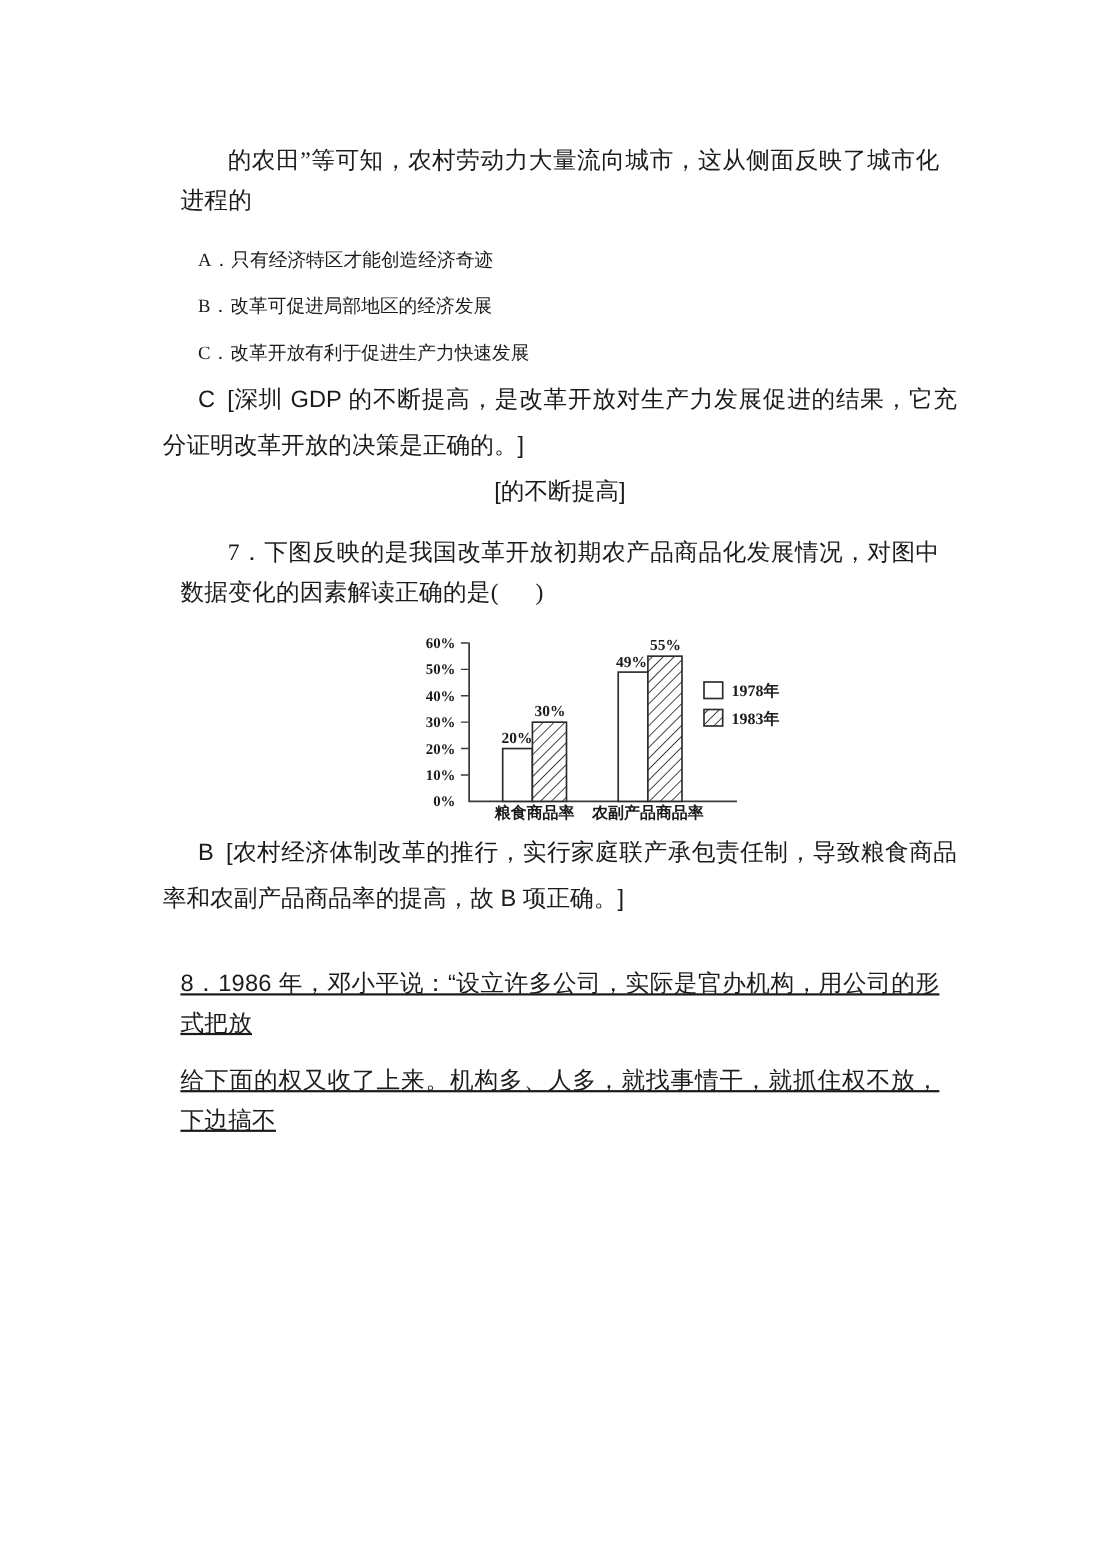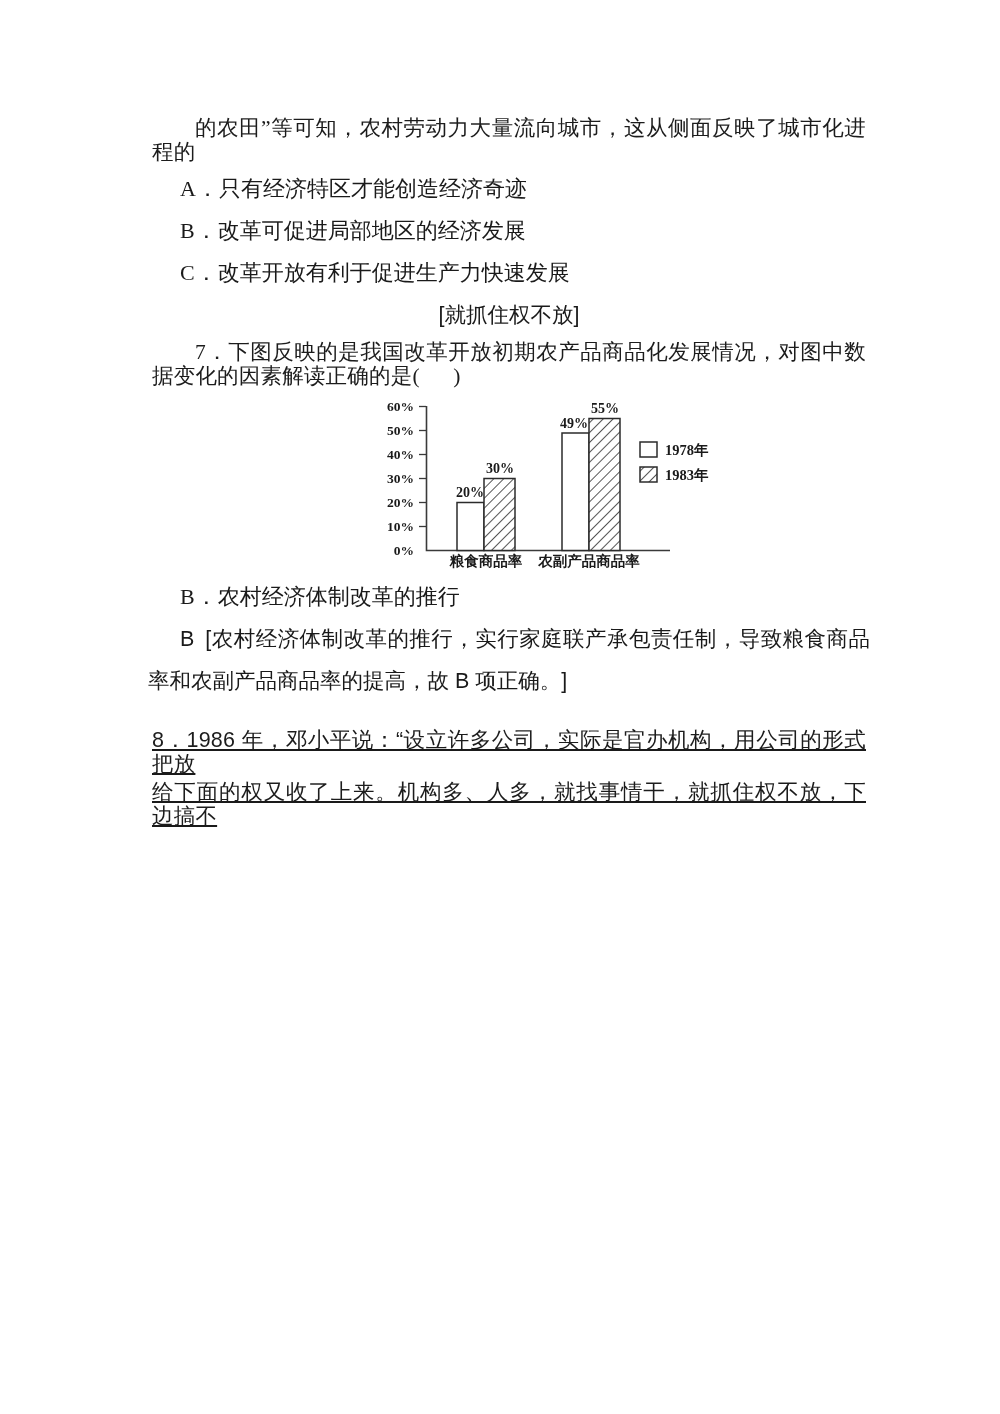--- a/index.html
+++ b/index.html
@@ -13,30 +13,30 @@
   }
   .page{
     position:absolute;
     left:0;top:0;width:1000px;height:1414px;
     box-sizing:border-box;
     padding:112px 130px 0 148px;
   }
   
   .para{
     font-size:21.5px;
-    line-height:24px;
+    line-height:36px;
     letter-spacing:0.2px;
     text-align:justify;
     text-justify:inter-ideograph;
-    margin:4px;
+    margin:16px;
     color:#1c1c1c;
   }
   .indent{text-indent:2em;}
   .opt{
-    font-size:22px;
+    font-size:17px;
     line-height:42px;
     margin:0;
     padding-left:32px;
     white-space:nowrap;
   }
   .opt .lbl{letter-spacing:0.5px;}
   .ans{
     font-size:21.5px;
     line-height:42px;
     margin:0;
@@ -96,23 +96,24 @@
   <div>
     <p class="para indent">的农田”等可知，农村劳动力大量流向城市，这从侧面反映了城市化进程的</p>
   </div>
 
   <div>
 
     <p class="opt"><span class="lbl">A．</span><span>只有经济特区才能创造经济奇迹</span></p>
     <p class="opt"><span class="lbl">B．</span><span>改革可促进局部地区的经济发展</span></p>
     <p class="opt"><span class="lbl">C．</span><span>改革开放有利于促进生产力快速发展</span></p>
 
+    <p class="ans sans"><span class="indent-first key">C</span><span>[深圳 GDP 的不断提高，是改革开放对生产力发展促进的结果，它充分证明改革开放的决策是正确的。]</span></p>
   </div>
 
-  <p class="sec-head">[就抓住权不放]</p>
+  <p class="sec-head">[的不断提高]</p>
 
   <div>
     <p class="para indent"><span>7．</span><span>下图反映的是我国改革开放初期农产品商品化发展情况，对图中数据变化的因素解读正确的是(&nbsp;&nbsp;&nbsp;&nbsp;&nbsp;&nbsp;)</span></p>
 
     <div class="chart-wrap">
       <div class="chart">
         <svg width="360" height="176" viewBox="0 0 360 176">
 
           <g>
             <text class="yt" x="44" y="17" text-anchor="end">60%</text>
@@ -159,21 +160,20 @@
           <g>
             <rect class="bar-a" x="270" y="48" width="17" height="15"></rect>
             <text class="lg" x="295" y="61">1978年</text>
             <rect class="bar-b" fill="url(#hatch)" x="270" y="73" width="17" height="15"></rect>
             <text class="lg" x="295" y="86">1983年</text>
           </g>
         </svg>
       </div>
     </div>
 
-    <p class="opt"><span class="lbl">B．</span><span>农村经济体制改革的推行</span></p>
 
     <p class="ans sans"><span class="indent-first key">B</span><span>[农村经济体制改革的推行，实行家庭联产承包责任制，导致粮食商品率和农副产品商品率的提高，故 B 项正确。]</span></p>
   </div>
 
   <div class="q8">
     <p class="para sans">8．1986 年，邓小平说：“设立许多公司，实际是官办机构，用公司的形式把放</p>
     <p class="para sans">给下面的权又收了上来。机构多、人多，就找事情干，就抓住权不放，下边搞不</p>
   </div>
 
 </div>

